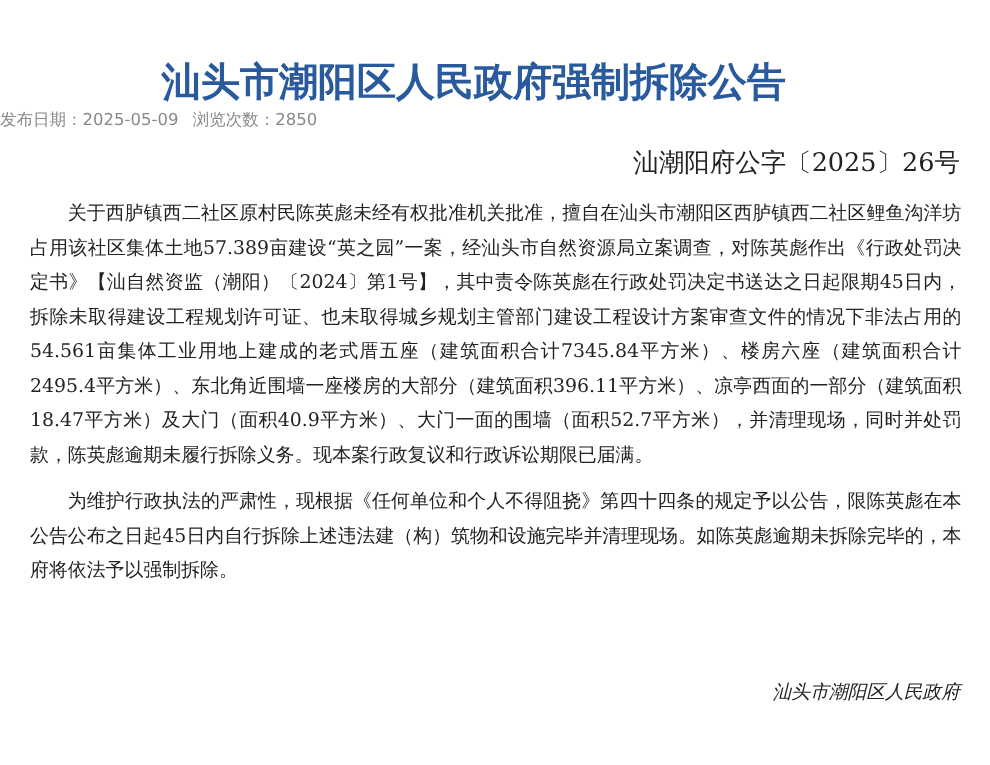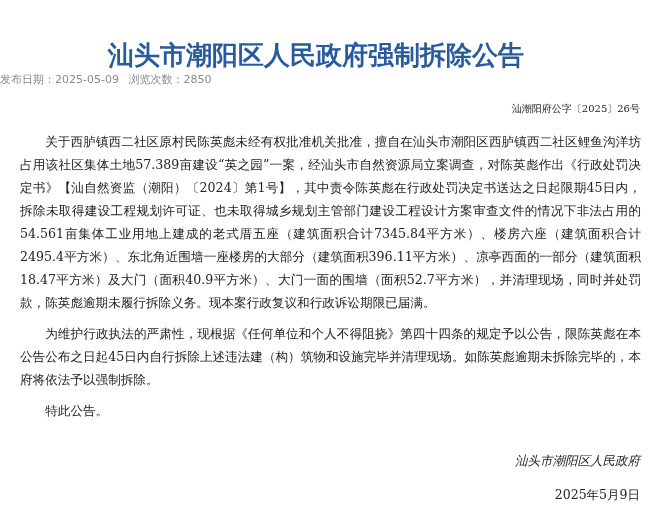--- a/index.html
+++ b/index.html
@@ -36,21 +36,21 @@
       font-family: "DejaVu Sans", "Liberation Sans", sans-serif;
       font-size: 11px;
       line-height: 16px;
       color: #8a8a8a;
     }
     .meta span + span { margin-left: 6px; }
     .docno {
       position: absolute;
       top: 100px;
       right: 20px;
-      font-size: 10px;
+      font-size: 17px;
       line-height: 18px;
       color: #222;
     }
     .content {
       position: absolute;
       top: 130px;
       left: 20px;
       width: 621px;
       font-size: 12.6px;
       line-height: 23px;
@@ -81,19 +81,17 @@
 <div class="meta">
   <span>发布日期：2025-05-09</span>
   <span>浏览次数：2850</span>
 </div>
 
 <div class="docno">汕潮阳府公字〔2025〕26号</div>
 
 <div class="content">
   <p>关于西胪镇西二社区原村民陈英彪未经有权批准机关批准，擅自在汕头市潮阳区西胪镇西二社区鲤鱼沟洋坊占用该社区集体土地57.389亩建设“英之园”一案，经汕头市自然资源局立案调查，对陈英彪作出《行政处罚决定书》【汕自然资监（潮阳）〔2024〕第1号】，其中责令陈英彪在行政处罚决定书送达之日起限期45日内，拆除未取得建设工程规划许可证、也未取得城乡规划主管部门建设工程设计方案审查文件的情况下非法占用的54.561亩集体工业用地上建成的老式厝五座（建筑面积合计7345.84平方米）、楼房六座（建筑面积合计2495.4平方米）、东北角近围墙一座楼房的大部分（建筑面积396.11平方米）、凉亭西面的一部分（建筑面积18.47平方米）及大门（面积40.9平方米）、大门一面的围墙（面积52.7平方米），并清理现场，同时并处罚款，陈英彪逾期未履行拆除义务。现本案行政复议和行政诉讼期限已届满。</p>
   <p>为维护行政执法的严肃性，现根据《任何单位和个人不得阻挠》第四十四条的规定予以公告，限陈英彪在本公告公布之日起45日内自行拆除上述违法建（构）筑物和设施完毕并清理现场。如陈英彪逾期未拆除完毕的，本府将依法予以强制拆除。</p>
-  <p class="last-para">特此公告。</p>
 </div>
 
 <div class="signature">
   <div class="org">汕头市潮阳区人民政府</div>
-  <div>2025年5月9日</div>
 </div>
 
 </body></html>

